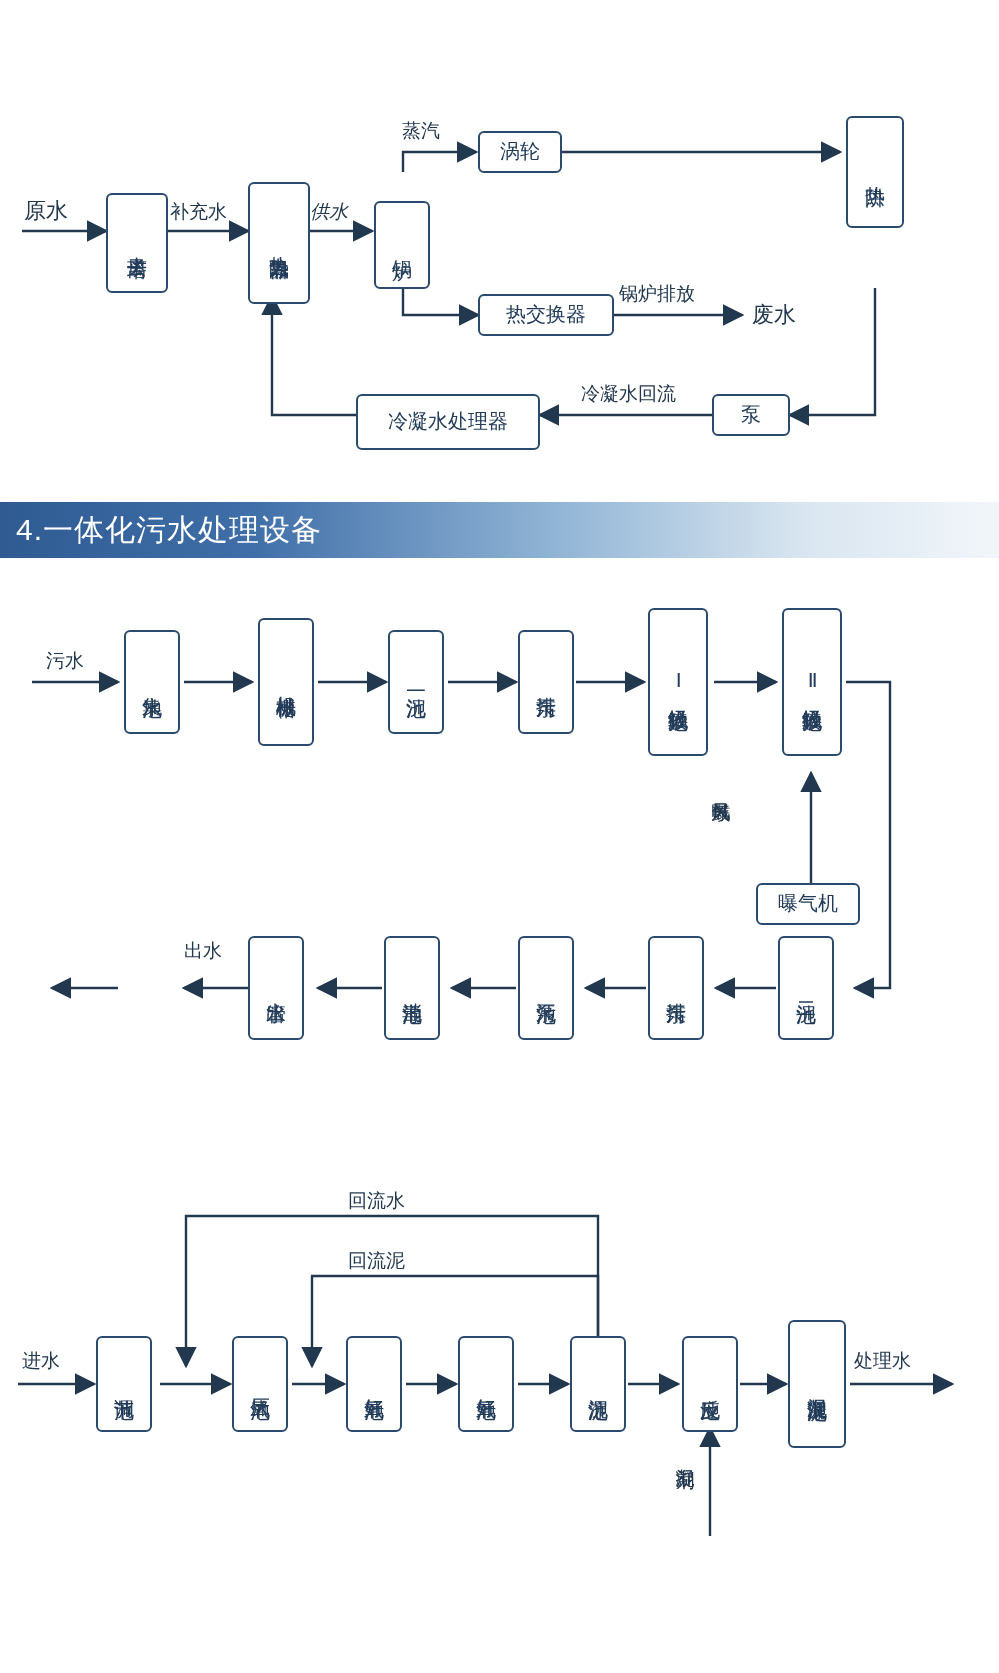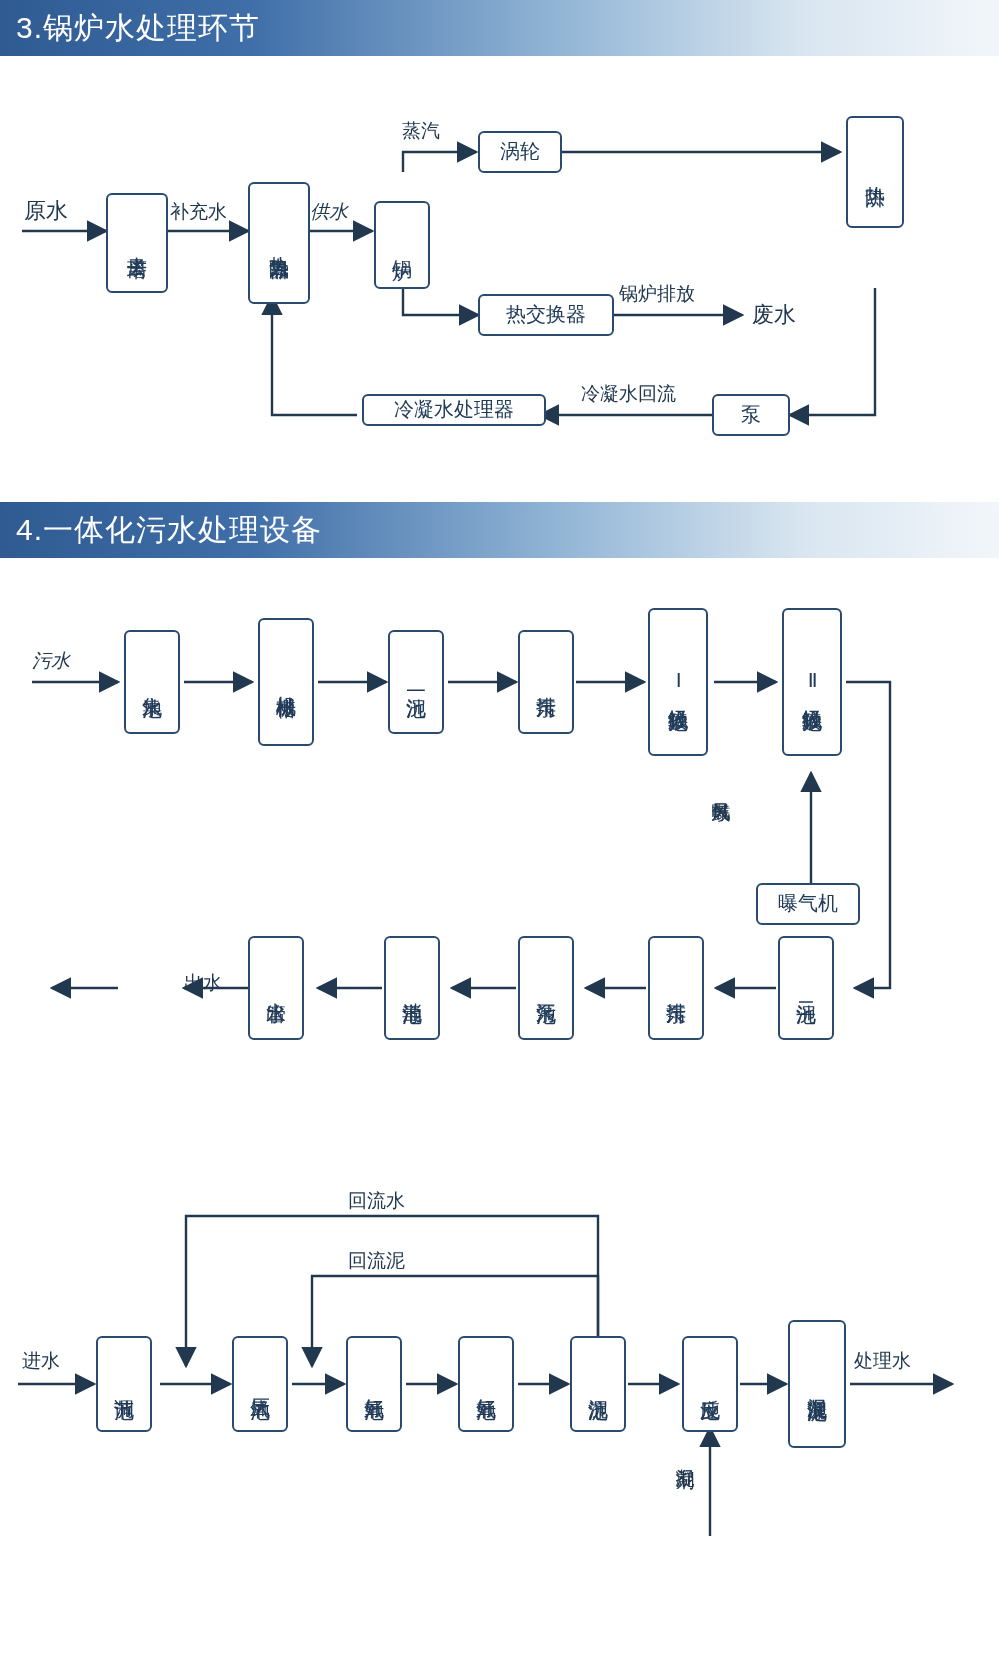--- a/index.html
+++ b/index.html
@@ -74,23 +74,20 @@
     text-orientation: upright;
     white-space: normal;
   }
   .label.big { font-size: 22px; }
 </style>
 </head>
 <body>
 
 <div id="page">
 
-  <div class="section-header" style="top:0px;">
-    <span class="title">3.锅炉水处理环节</span>
-  </div>
 
   <div class="canvas" style="top:56px; height:443px;">
     <svg width="999" height="443" viewBox="0 0 999 443" xmlns="http://www.w3.org/2000/svg">
       <defs>
         <marker id="ah" markerWidth="9" markerHeight="9" refX="8" refY="4.5" orient="auto" markerUnits="strokeWidth">
           <path d="M0,0 L9,4.5 L0,9 z" fill="#22384f"></path>
         </marker>
       </defs>
       <g stroke="#22384f" stroke-width="2.4" fill="none">
 
@@ -115,21 +112,21 @@
         <path d="M357,359 L272,359 L272,240" marker-end="url(#ah)"></path>
       </g>
     </svg>
 
     <div class="node vertical" style="left:106px; top:137px; width:62px; height:100px;">去离子塔</div>
     <div class="node vertical" style="left:248px; top:126px; width:62px; height:122px;">热力除氧器</div>
     <div class="node vertical" style="left:374px; top:145px; width:56px; height:88px;">锅炉</div>
     <div class="node" style="left:478px; top:75px; width:84px; height:42px;">涡轮</div>
     <div class="node" style="left:478px; top:238px; width:136px; height:42px;">热交换器</div>
     <div class="node vertical" style="left:846px; top:60px; width:58px; height:112px;">热阱</div>
-    <div class="node" style="left:356px; top:338px; width:184px; height:32px;margin-left:6px;">冷凝水处理器</div>
+    <div class="node" style="left:356px; top:338px; width:184px; height:56px;">冷凝水处理器</div>
     <div class="node" style="left:712px; top:338px; width:78px; height:42px;">泵</div>
 
     <div class="label big" style="left:24px; top:140px;">原水</div>
     <div class="label" style="left:170px; top:143px;">补充水</div>
     <div class="label" style="left:310px; top:143px;font-style:italic;">供水</div>
     <div class="label" style="left:402px; top:62px;">蒸汽</div>
     <div class="label" style="left:619px; top:225px;">锅炉排放</div>
     <div class="label big" style="left:752px; top:244px;">废水</div>
     <div class="label" style="left:581px; top:325px;">冷凝水回流</div>
   </div>
@@ -174,23 +171,23 @@
     <div class="node vertical" style="left:648px; top:50px; width:60px; height:148px;">Ⅰ级接触池</div>
     <div class="node vertical" style="left:782px; top:50px; width:60px; height:148px;">Ⅱ级接触池</div>
     <div class="node" style="left:756px; top:325px; width:104px; height:42px;">曝气机</div>
 
     <div class="node vertical" style="left:778px; top:378px; width:56px; height:104px;">二沉池</div>
     <div class="node vertical" style="left:648px; top:378px; width:56px; height:104px;">排污泵</div>
     <div class="node vertical" style="left:518px; top:378px; width:56px; height:104px;">污泵池</div>
     <div class="node vertical" style="left:384px; top:378px; width:56px; height:104px;">消毒池</div>
     <div class="node vertical" style="left:248px; top:378px; width:56px; height:104px;">出水管</div>
 
-    <div class="label" style="left:32px; top:90px;font-style:italic;">污水</div>
+    <div class="label" style="left:46px; top:90px;">污水</div>
     <div class="label vertical" style="left:708px; top:230px; height:96px;">鼓风曝气</div>
-    <div class="label" style="left:184px; top:412px;">出水</div>
+    <div class="label" style="left:184px; top:380px;">出水</div>
   </div>
 
 
   <div class="canvas" style="top:1136px; height:537px;">
     <svg width="999" height="537" viewBox="0 0 999 537" xmlns="http://www.w3.org/2000/svg">
       <defs>
         <marker id="ah3" markerWidth="9" markerHeight="9" refX="8" refY="4.5" orient="auto" markerUnits="strokeWidth">
           <path d="M0,0 L9,4.5 L0,9 z" fill="#22384f"></path>
         </marker>
       </defs>

